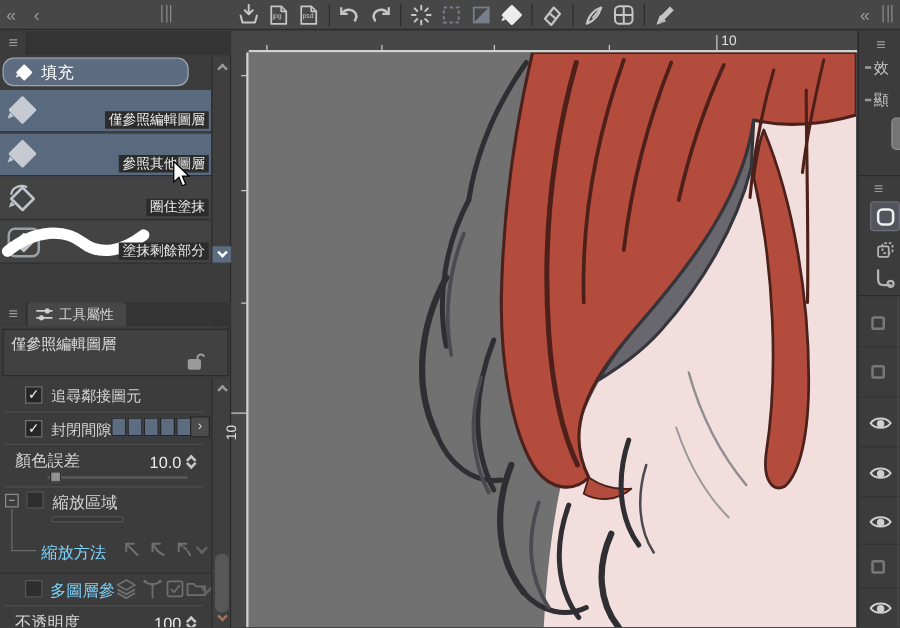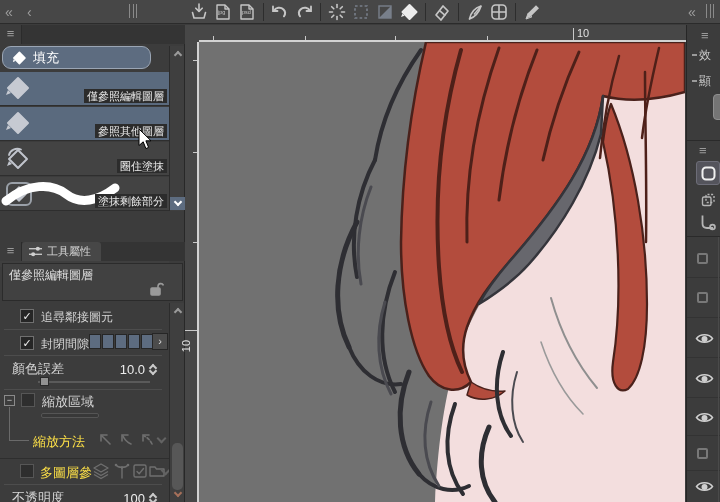--- a/index.html
+++ b/index.html
@@ -31,21 +31,21 @@
   .chev{width:6px;height:6px;border-right:2px solid #9a9a9a;border-bottom:2px solid #9a9a9a;}
   .chev.up{transform:rotate(-135deg);margin-top:3px;}
   .chev.down{transform:rotate(45deg);margin-bottom:3px;}
   .sb-btn.hl{background:#5d6c80;}
   .sb-btn.hl .chev{border-color:#fff;}
   .sb-thumb{position:absolute;left:2px;width:11px;background:#575757;border-radius:5px;}
   #tile-actions{left:0;top:218px;width:169px;height:24px;background:#3f3f3f;display:flex;justify-content:flex-end;align-items:center;gap:4px;padding-right:4px;color:#ababab;}
   
   #tp-header{left:2px;top:238px;width:181px;height:38px;background:#414141;border:1px solid #2b2b2b;color:#e0e0e0;font-size:12px;padding:3px 6px;}
   .row-label{color:#d6d6d6;font-size:12px;}
-  .row-label.dim{color:#fde047;}
+  .row-label.dim{color:#7dd3fc;}
   .chk{width:14px;height:14px;background:#262626;border:1px solid #707070;color:#f2f2f2;font-size:11px;line-height:12px;text-align:center;}
   .chk.off{background:#2e2e2e;border-color:#565656;}
   .chk.checked::after{content:"✓";}
   .val{color:#ececec;font-size:13px;}
   .stepper{width:11px;height:16px;position:relative;}
   .stepper .chev{position:absolute;left:2px;border-color:#c9c9c9;}
   .stepper .up{top:2px;}
   .stepper .down{top:8px;}
   .gap-sq{width:12px;height:15px;background:#5d6c80;border:1px solid #262626;}
   .gap-btn{width:16px;height:17px;background:#4c4c4c;border:1px solid #262626;color:#d8d8d8;font-size:11px;line-height:15px;text-align:center;}

